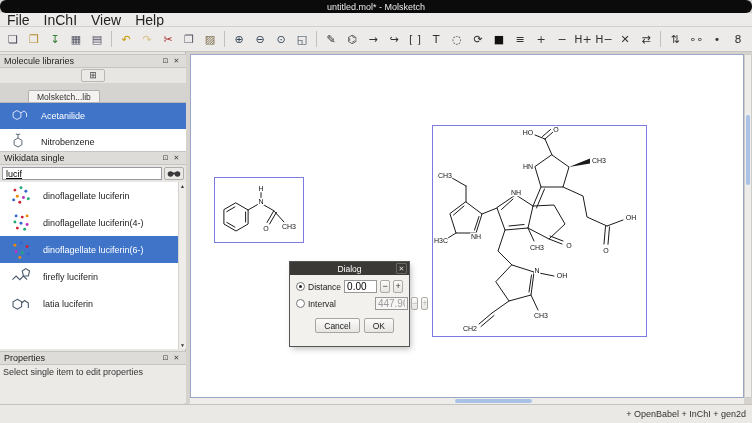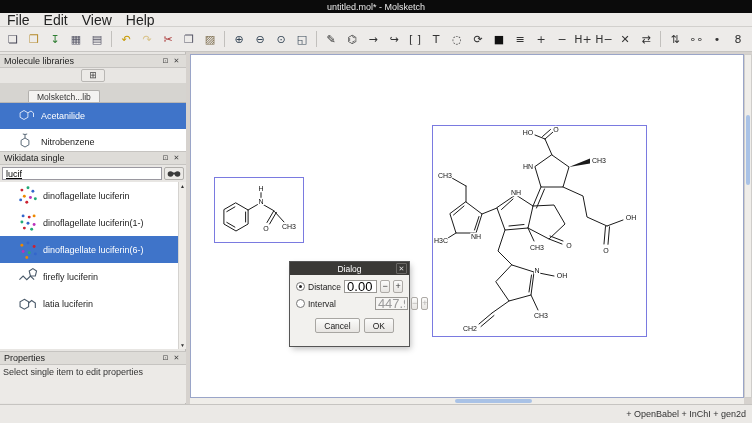--- a/index.html
+++ b/index.html
@@ -2,21 +2,21 @@
 <html style="--selection-blue: #3f74c9; --molecule-box: #7a7ae0; --scroll-thumb: #a9c2e6;"><head>
 <meta charset="utf-8">
 <style>
   * { margin:0; padding:0; box-sizing:border-box; }
   html,body { width:752px; height:423px; overflow:hidden; }
   body { font-family:"Liberation Sans","DejaVu Sans",sans-serif; font-size:10px; color:#222; background:#d6d2ce; }
   #app { position:relative; width:752px; height:423px; background:#d6d2ce; }
 
   
   .titlebar { position:absolute; left:0; top:0; width:752px; height:13px; background:#0b0b0b; color:#e9e9e9;
-              font-size:9px; display:flex; align-items:center; justify-content:center; }
+              font-size:9px; display:flex; align-items:center; justify-content:center;border-radius:6px; }
   .menubar { position:absolute; left:0; top:13px; width:752px; height:14px; background:#edebe9;
              border-bottom:1px solid #d2d0cd; display:flex; align-items:center; font-size:14px; }
   .menu-item { padding:0 7px; height:14px; display:flex; align-items:center; cursor:default; }
   .toolbar { position:absolute; left:0; top:27px; width:752px; height:25px; background:#edebe9;
              border-bottom:1px solid #c7c5c2; display:flex; align-items:center; padding:0 3px; gap:1px; }
   .tbtn { width:20px; height:20px; background:transparent; border:1px solid transparent; border-radius:2px;
           display:flex; align-items:center; justify-content:center; padding:0; }
   .ticon { font-size:11px; line-height:1; font-family:"DejaVu Sans",sans-serif; }
   .tsep { width:1px; height:16px; background:#c2c0bd; margin:0 3px; flex:0 0 1px; }
 
@@ -30,21 +30,21 @@
   .ph-btn { width:11px; height:11px; font-size:7px; display:flex; align-items:center; justify-content:center; color:#444; cursor:default; }
 
   .lib-toolbar { height:15px; display:flex; align-items:center; justify-content:center; background:#e8e6e3; }
   .lib-menu-btn { width:24px; height:13px; font-size:9px; line-height:1; background:#eceae7;
                   border:1px solid #b9b7b4; border-radius:2px; color:#444; }
   .tabbar { height:20px; background:#d6d4d0; border-bottom:1px solid #b9b7b4; display:flex; align-items:flex-end; padding-left:28px; }
   .tab { height:12px; padding:0 8px; background:#f4f3f1; border:1px solid #b2b0ad; border-bottom:none;
          border-radius:2px 2px 0 0; font-size:8.5px; display:flex; align-items:center; color:#333; }
 
   .list { background:#fff; position:relative; }
-  .list-item { display:flex; align-items:center; gap:4px; padding:0 17px; cursor:default; }
+  .list-item { display:flex; align-items:center; gap:11px; padding:0 10px; cursor:default; }
   .lib-item { height:26px; }
   .wd-item { height:27px; }
   .ilabel { font-size:9px; white-space:nowrap; overflow:hidden; }
   .selected { background:var(--selection-blue); color:#fff; }
   .mthumb { flex:0 0 auto; }
   .mthumb .ln { stroke:#4a5a6a; stroke-width:0.9; fill:none; }
   .selected .mthumb .ln { stroke:#e6edfa; }
 
   .searchrow { height:17px; display:flex; align-items:center; gap:2px; padding:1px 2px; background:#e8e6e3; }
   .search-input { flex:1; height:13px; font-size:9px; padding:0 3px; border:1px solid #9a98a0; background:#fff; font-family:inherit;text-decoration:underline; }
@@ -76,21 +76,21 @@
   .dialog { position:absolute; left:99px; top:207px; width:119px; height:84px; background:#f2f1ee;
             border:1px solid #5957533; outline:1px solid #555; box-shadow:2px 3px 6px rgba(0,0,0,.25); z-index:5; }
   .dlg-title { height:13px; background:#3a3936; color:#fff; font-size:8.5px; display:flex; align-items:center; justify-content:center; position:relative; }
   .dlg-close { position:absolute; right:2px; top:1px; width:11px; height:11px; font-size:7px; color:#ddd;
                display:flex; align-items:center; justify-content:center; border:1px solid #6a6865; border-radius:1px; }
   .dlg-body { padding:5px 6px 0 6px; }
   .dlg-row { display:flex; align-items:center; gap:3px; margin-bottom:4px; }
   .radio { width:9px; height:9px; border:1px solid #777; border-radius:50%; background:#fff; position:relative; flex:0 0 9px; }
   .radio.on::after { content:""; position:absolute; left:2px; top:2px; width:3px; height:3px; border-radius:50%; background:#222; }
   .dlg-label { font-size:8.5px; width:35px; }
-  .dlg-input { width:33px; height:13px; font-size:13px; padding:0 2px; border:1px solid #9a9894; background:#fff; font-family:inherit; }
+  .dlg-input { width:33px; height:13px; font-size:10px; padding:0 2px; border:1px solid #9a9894; background:#fff; font-family:inherit; }
   .dlg-input.dis { color:#9a9a9a; background:#f6f5f3;margin-left:36px; }
   .spin { width:13px; height:13px; font-size:9px; line-height:1; background:linear-gradient(#fbfbfa,#e7e5e2);
           border:1px solid #adaaa6; border-radius:2px; padding:0; color:#333; }
   .spin.dis { color:#b5b3b0; }
   .dlg-buttons { display:flex; justify-content:flex-end; gap:4px; padding:4px 9px 0 0; }
   .dlg-btn { height:15px; font-size:8.5px; padding:0 8px; background:linear-gradient(#fbfbfa,#e7e5e2);
              border:1px solid #a8a6a2; border-radius:2px; color:#222; }
 
   
   .statusbar { position:absolute; left:0; top:404px; width:752px; height:19px; background:#ebe9e6;
@@ -101,21 +101,21 @@
 <body>
 
 <div id="app">
 
   <div class="titlebar">
     <span>untitled.mol* - Molsketch</span>
   </div>
 
   <div class="menubar">
     <span class="menu-item">File</span>
-    <span class="menu-item">Edit</span>
+    <span class="menu-item">InChI</span>
     <span class="menu-item">View</span>
     <span class="menu-item">Help</span>
   </div>
 
   <div class="toolbar">
       <button class="tbtn">
         <span class="ticon" style="color: rgb(68, 68, 85);">❏</span>
       </button>
       <button class="tbtn">
         <span class="ticon" style="color: rgb(181, 138, 42);">❒</span>
@@ -303,21 +303,21 @@
                 <circle cx="5" cy="4" r="1.2" fill="#36c"></circle>
                   <circle cx="10" cy="5" r="1.2" fill="#c23"></circle>
                 <circle cx="14" cy="4" r="1.2" fill="#e80"></circle>
                   <circle cx="4" cy="9" r="1.2" fill="#2a7"></circle>
                 <circle cx="9" cy="10" r="1.2" fill="#36c"></circle>
                   <circle cx="14" cy="11" r="1.2" fill="#b3b"></circle>
                 <circle cx="6" cy="14" r="1.2" fill="#c23"></circle>
                   <circle cx="12" cy="15" r="1.2" fill="#2a7"></circle>
               </svg>
             </span>
-            <span class="ilabel">dinoflagellate luciferin(1-)</span>
+            <span class="ilabel">dinoflagellate luciferin(4-)</span>
           </div>
           <div class="list-item wd-item selected">
             <span class="mthumb">
               <svg width="22" height="22" viewBox="0 0 18 18">
                 <circle cx="4" cy="6" r="1.2" fill="#e80"></circle>
                   <circle cx="9" cy="4" r="1.2" fill="#36c"></circle>
                 <circle cx="14" cy="7" r="1.2" fill="#c23"></circle>
                   <circle cx="5" cy="11" r="1.2" fill="#b3b"></circle>
                 <circle cx="10" cy="12" r="1.2" fill="#2a7"></circle>
                   <circle cx="15" cy="13" r="1.2" fill="#36c"></circle>

